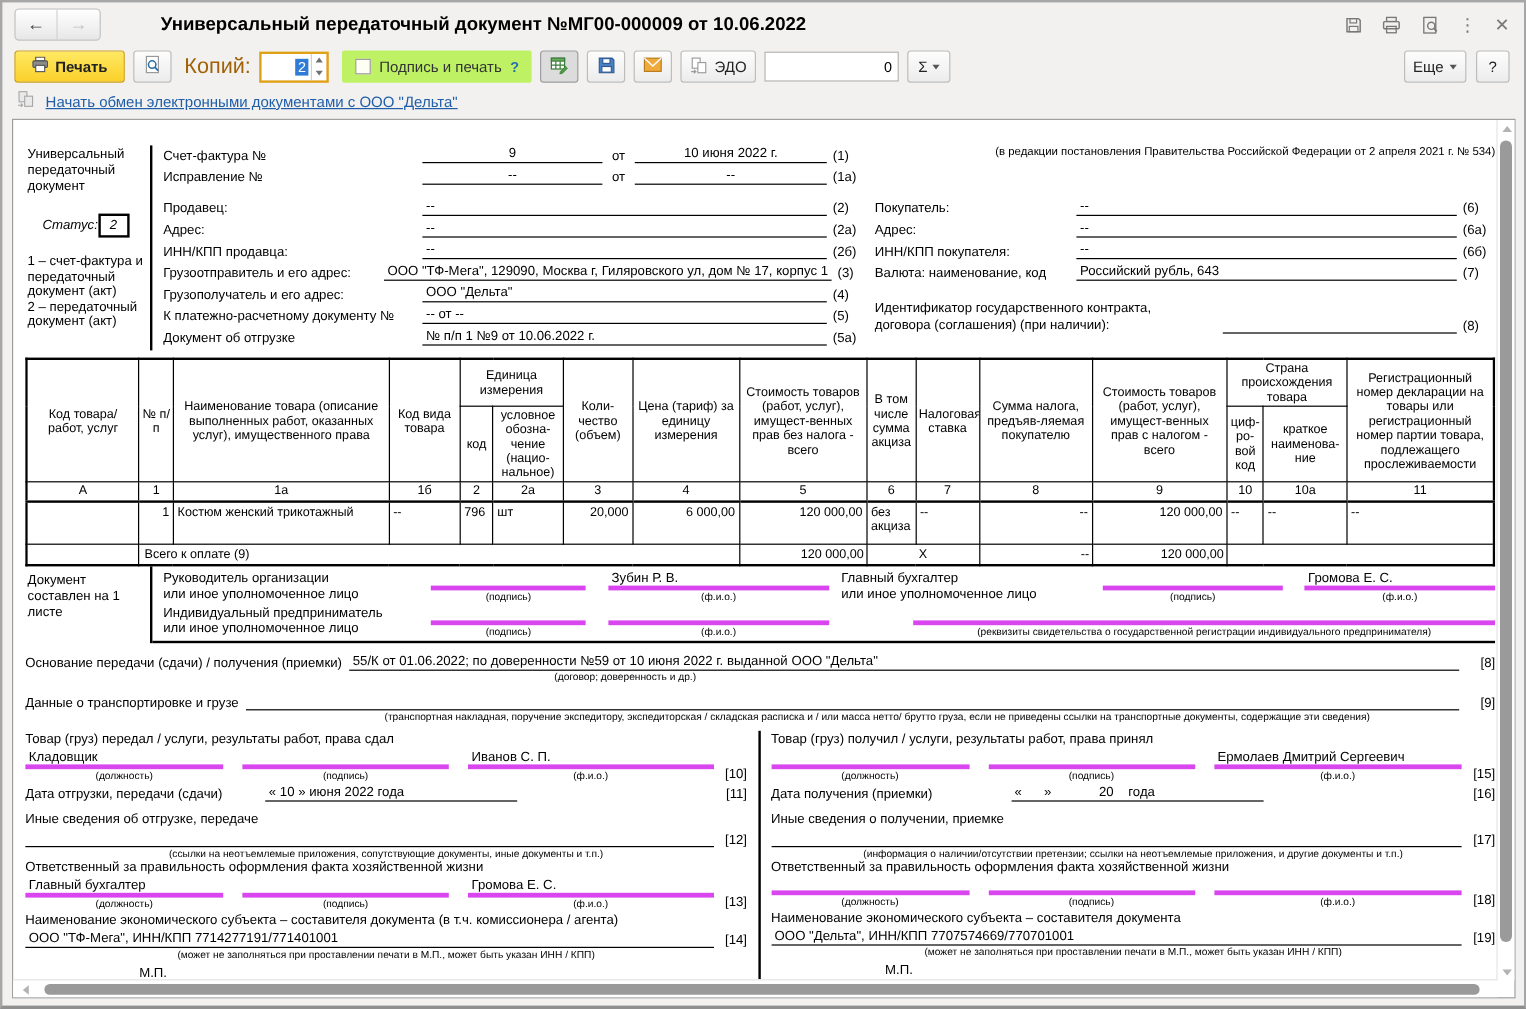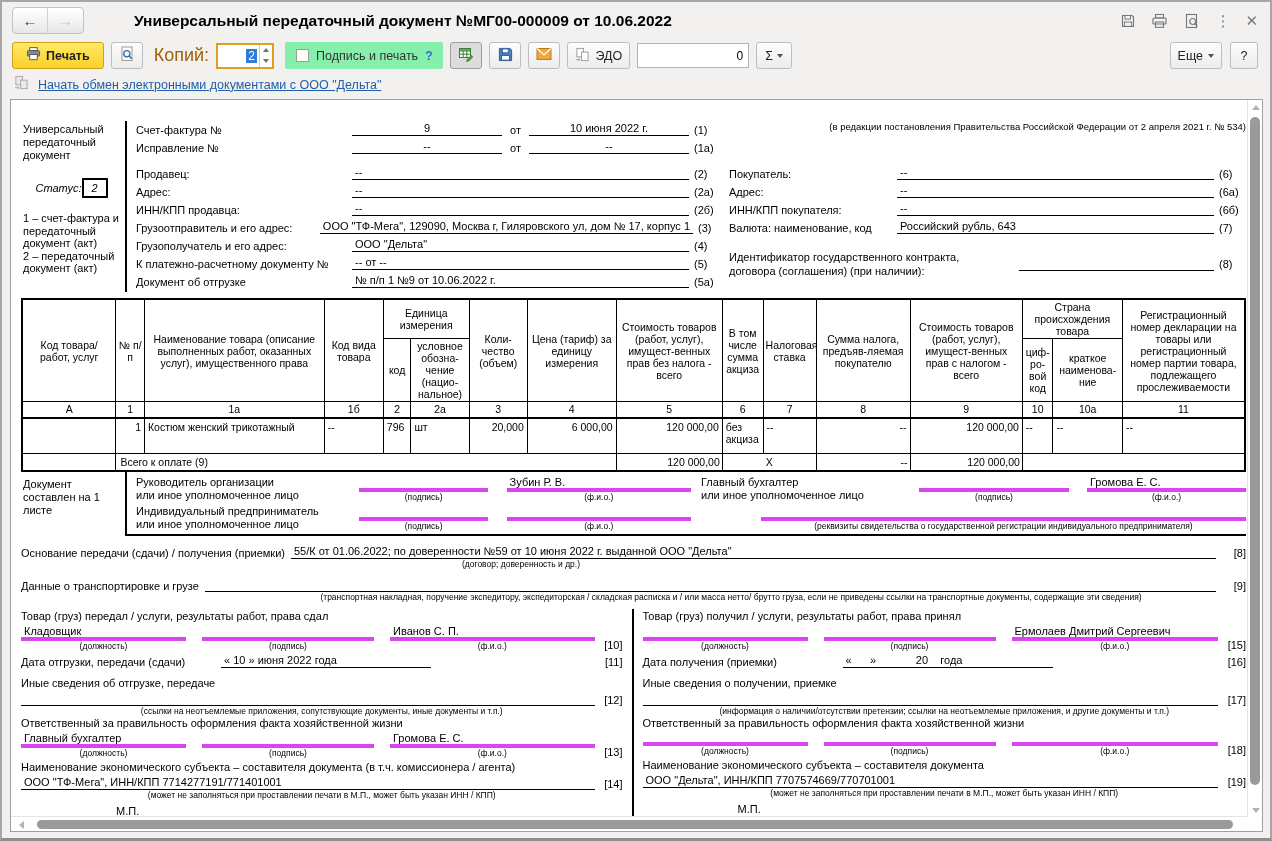--- a/index.html
+++ b/index.html
@@ -50,21 +50,21 @@
     width:58px; height:26px; border:2px solid #dfa117; background:#fff;
     display:flex; align-items:stretch;
   }
   .spinval { flex:1; display:flex; align-items:center; justify-content:flex-end; padding-right:2px; font-size:12px; }
   .spinval .sel { background:#2e7cd6; color:#fff; padding:0 2px; }
   .spinarrows { width:13px; border-left:1px solid #cfcfcf; display:flex; flex-direction:column; }
   .spinarrows div { flex:1; display:flex; align-items:center; justify-content:center; }
   .tri-up { width:0; height:0; border-left:3px solid transparent; border-right:3px solid transparent; border-bottom:4px solid #707070; }
   .tri-down { width:0; height:0; border-left:3px solid transparent; border-right:3px solid transparent; border-top:4px solid #707070; }
   .signbox {
-    height:27px; background:#86efac; border-radius:2px;
+    height:27px; background:#bef264; border-radius:2px;
     display:flex; align-items:center; gap:7px; padding:0 11px; margin-left:4px;
   }
   .checkbox { width:13px; height:13px; background:#fffef2; border:1px solid #9d9d9d; }
   .signlabel { font-size:12.5px; color:#333; }
   .qmark { color:#2a6db5; font-size:12px; font-weight:bold; }
   .iconbtn { width:32px; }
   .countfield {
     width:112px; height:25px; border:1px solid #b3b3b3; background:#fff;
     display:flex; align-items:center; justify-content:flex-end; padding-right:5px; font-size:12px;
   }
@@ -103,21 +103,21 @@
   .frow { display:flex; align-items:flex-end; margin-bottom:4px; min-height:14px; }
   .flabel { white-space:nowrap; }
   .fline { flex:1; border-bottom:1px solid #000; padding:0 3px; min-height:14px; }
   .fline.center { text-align:center; }
   .fnum { width:32px; text-align:left; padding-left:5px; white-space:nowrap; }
   .headcols { display:flex; margin-top:8px; }
   .hleft { width:585px; }
   .hleft .flabel { width:216px; }
   .hright { flex:1; padding-left:8px; }
   .hright .flabel { width:168px; }
-  .contract-row { display:flex; align-items:center; margin-top:16px; }
+  .contract-row { display:flex; align-items:flex-end; margin-top:16px; }
   .contract-labels { width:290px; line-height:14px; }
   
   table.goods { border-collapse:collapse; width:100%; margin-top:6px; table-layout:fixed; }
   table.goods th, table.goods td {
     border:1px solid #000; font-weight:normal; font-size:10.5px;
     text-align:center; vertical-align:middle; padding:1px 2px; line-height:12px;
     overflow:hidden;
   }
   table.goods { border:2px solid #000; }
   tr.codes td { height:16px; }

